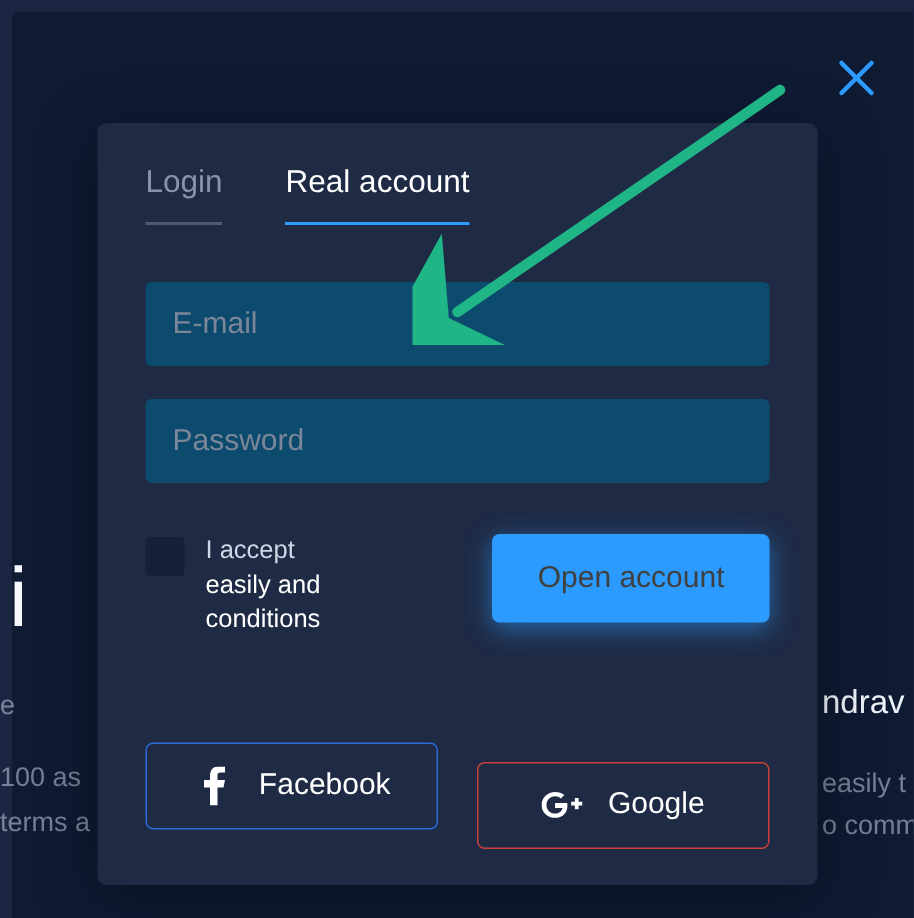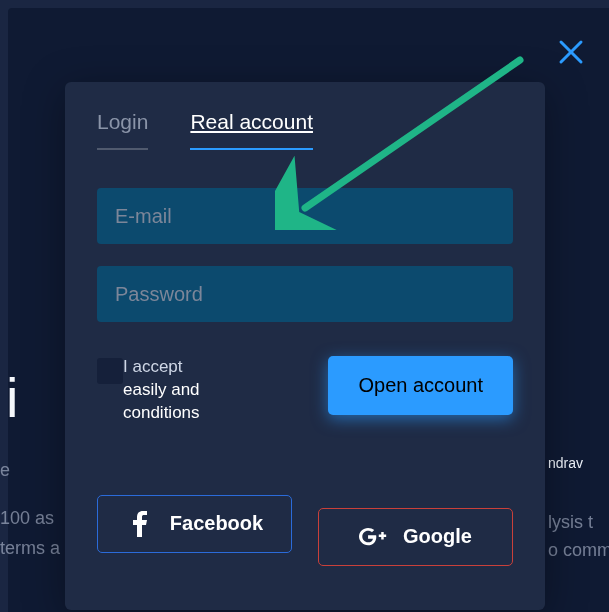--- a/index.html
+++ b/index.html
@@ -42,40 +42,39 @@
   }
   .close-btn svg { display: block; }
 
   .modal {
     position: absolute;
     top: 82px;
     left: 65px;
     width: 480px;
     background: #1f2b45;
     border-radius: 6px;
-    padding: 28px 32px 44px 32px;
+    padding: 28px 32px 24px 32px;
     box-shadow: 0 8px 40px rgba(0,0,0,0.35);
   }
   .tabs {
     display: flex;
     gap: 42px;
     margin-bottom: 38px;
   }
   .tab {
     font-size: 21px;
     color: #8a94a8;
     padding-bottom: 14px;
     border-bottom: 2px solid #4a5568;
     cursor: pointer;
     white-space: nowrap;
   }
   .tab.active {
     color: #ffffff;
     border-bottom: 2px solid #2b9bff;
-    text-decoration: underline;
   }
   .tab.inactive { border-bottom-color: #505a6e; }
   .field {
     width: 100%;
     height: 56px;
     background: #0c4a6e;
     border: none;
     border-radius: 4px;
     padding: 0 18px;
     font-size: 20px;
@@ -87,20 +86,21 @@
   .row {
     display: flex;
     justify-content: space-between;
     align-items: flex-start;
     margin-top: 12px;
     margin-bottom: 70px;
   }
   .terms {
     display: flex;
     align-items: flex-start;
+    gap: 14px;
     font-size: 17px;
     color: #cfd7e6;
     line-height: 1.35;
     max-width: 180px;
   }
   .checkbox {
     width: 26px;
     height: 26px;
     background: #15203a;
     border-radius: 3px;
@@ -108,32 +108,31 @@
     margin-top: 2px;
     cursor: pointer;
   }
   .terms-text a, .terms-text .link {
     color: #ffffff;
     text-decoration: none;
     display: block;
   }
   .open-btn {
     background: #2b9bff;
-    color: #000000;
+    color: #404040;
     font-size: 20px;
     border: none;
     border-radius: 5px;
     padding: 18px 30px;
     cursor: pointer;
     box-shadow: 0 4px 16px rgba(43,155,255,0.55);
   }
   .socials {
     display: flex;
     gap: 26px;
-    font-weight: bold;
   }
   .social-btn {
     flex: 1;
     height: 58px;
     display: flex;
     align-items: center;
     justify-content: center;
     gap: 16px;
     font-size: 20px;
     color: #ffffff;
@@ -156,22 +155,22 @@
 </style>
 </head>
 <body>
 
 <div class="bg-overlay"></div>
 
 <div class="bg-heading">w i</div>
 <div class="bg-text" style="top:460px;left:0">e</div>
 <div class="bg-text" style="top:508px;left:0">100 as</div>
 <div class="bg-text" style="top:538px;left:0">terms a</div>
-<div class="bg-text" style="top:455px;left:548px;color:#eef3fb;font-size:14px">ndrav</div>
-<div class="bg-text" style="top:512px;left:548px">lysis t</div>
+<div class="bg-text" style="top:455px;left:548px;color:#eef3fb;font-size:22px">ndrav</div>
+<div class="bg-text" style="top:512px;left:548px">easily t</div>
 <div class="bg-text" style="top:540px;left:548px">o comm</div>
 
 <div class="close-btn">
   <svg width="28" height="28" viewBox="0 0 28 28">
     <line x1="4" y1="4" x2="24" y2="24" stroke="#2b9bff" stroke-width="3" stroke-linecap="round"></line>
     <line x1="24" y1="4" x2="4" y2="24" stroke="#2b9bff" stroke-width="3" stroke-linecap="round"></line>
   </svg>
 </div>
 
 <div class="modal">

